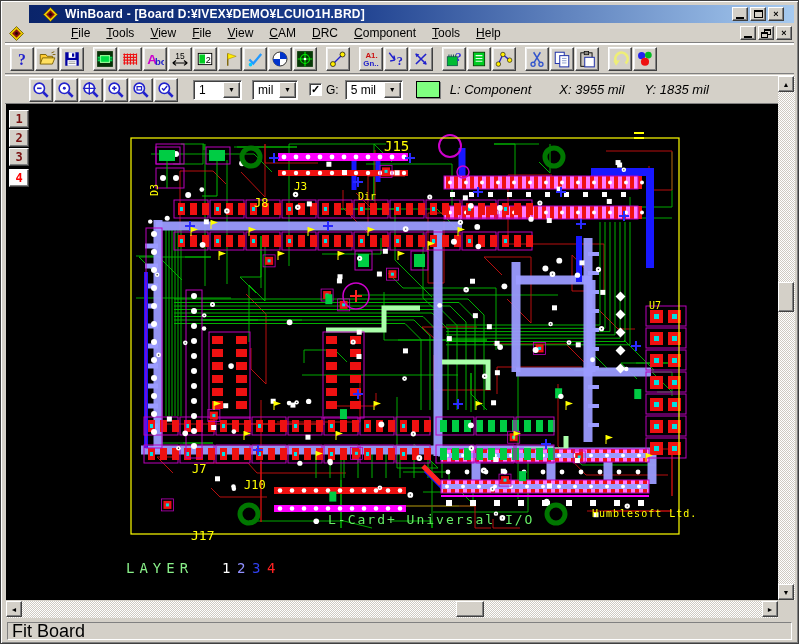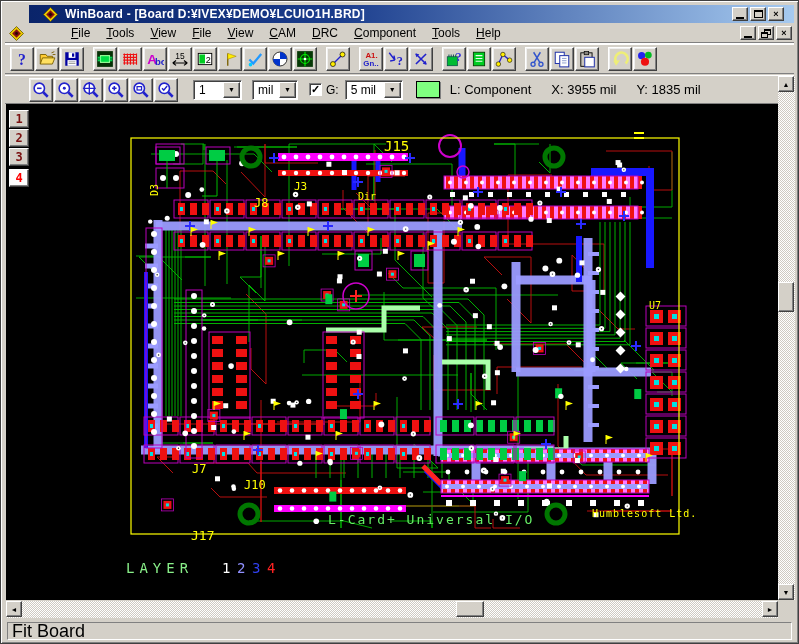--- a/index.html
+++ b/index.html
@@ -67,22 +67,22 @@
   .checkbox-wrap{ display:flex; align-items:center; margin:0 6px 0 10px; }
   .checkbox{
     width:13px; height:13px; background:#fff; border:1px solid; border-color:#808080 #fff #fff #808080;
     box-shadow: inset 1px 1px 0 #404040; font-size:11px; font-weight:bold; line-height:11px; text-align:center; color:#000;
   }
   .checkbox-label{ font-size:12px; margin-left:4px; }
   .swatch{
     width:24px; height:17px; background:#80ff80; border:1px solid #000; margin:0 10px 0 12px;
     box-shadow: 1px 1px 0 #808080;
   }
-  .readout{ font-size:13px; color:#000; white-space:nowrap; }
-  .readout.coords{ margin-left:20px; }
+  .readout{ font-size:13px; color:#000; white-space:nowrap;font-style:italic; }
+  .readout.coords{ margin-left:28px; }
   
   .canvas{
     position:absolute; left:5px; top:103px; width:772px; height:496px; background:#000; overflow:hidden;
   }
   .canvas svg{ position:absolute; left:0; top:0; }
   .layerbtns{ position:absolute; left:3px; top:6px; display:flex; flex-direction:column; z-index:5;}
   .lbtn{
     width:20px; height:18px; margin-bottom:1px; background:#d4d0c8; color:#7a1010;
     border:1px solid; border-color:#fff #404040 #404040 #fff; box-shadow: inset -1px -1px 0 #808080;
     font-size:12px; font-weight:bold; text-align:center; line-height:16px; font-family:"DejaVu Sans Mono",monospace;

